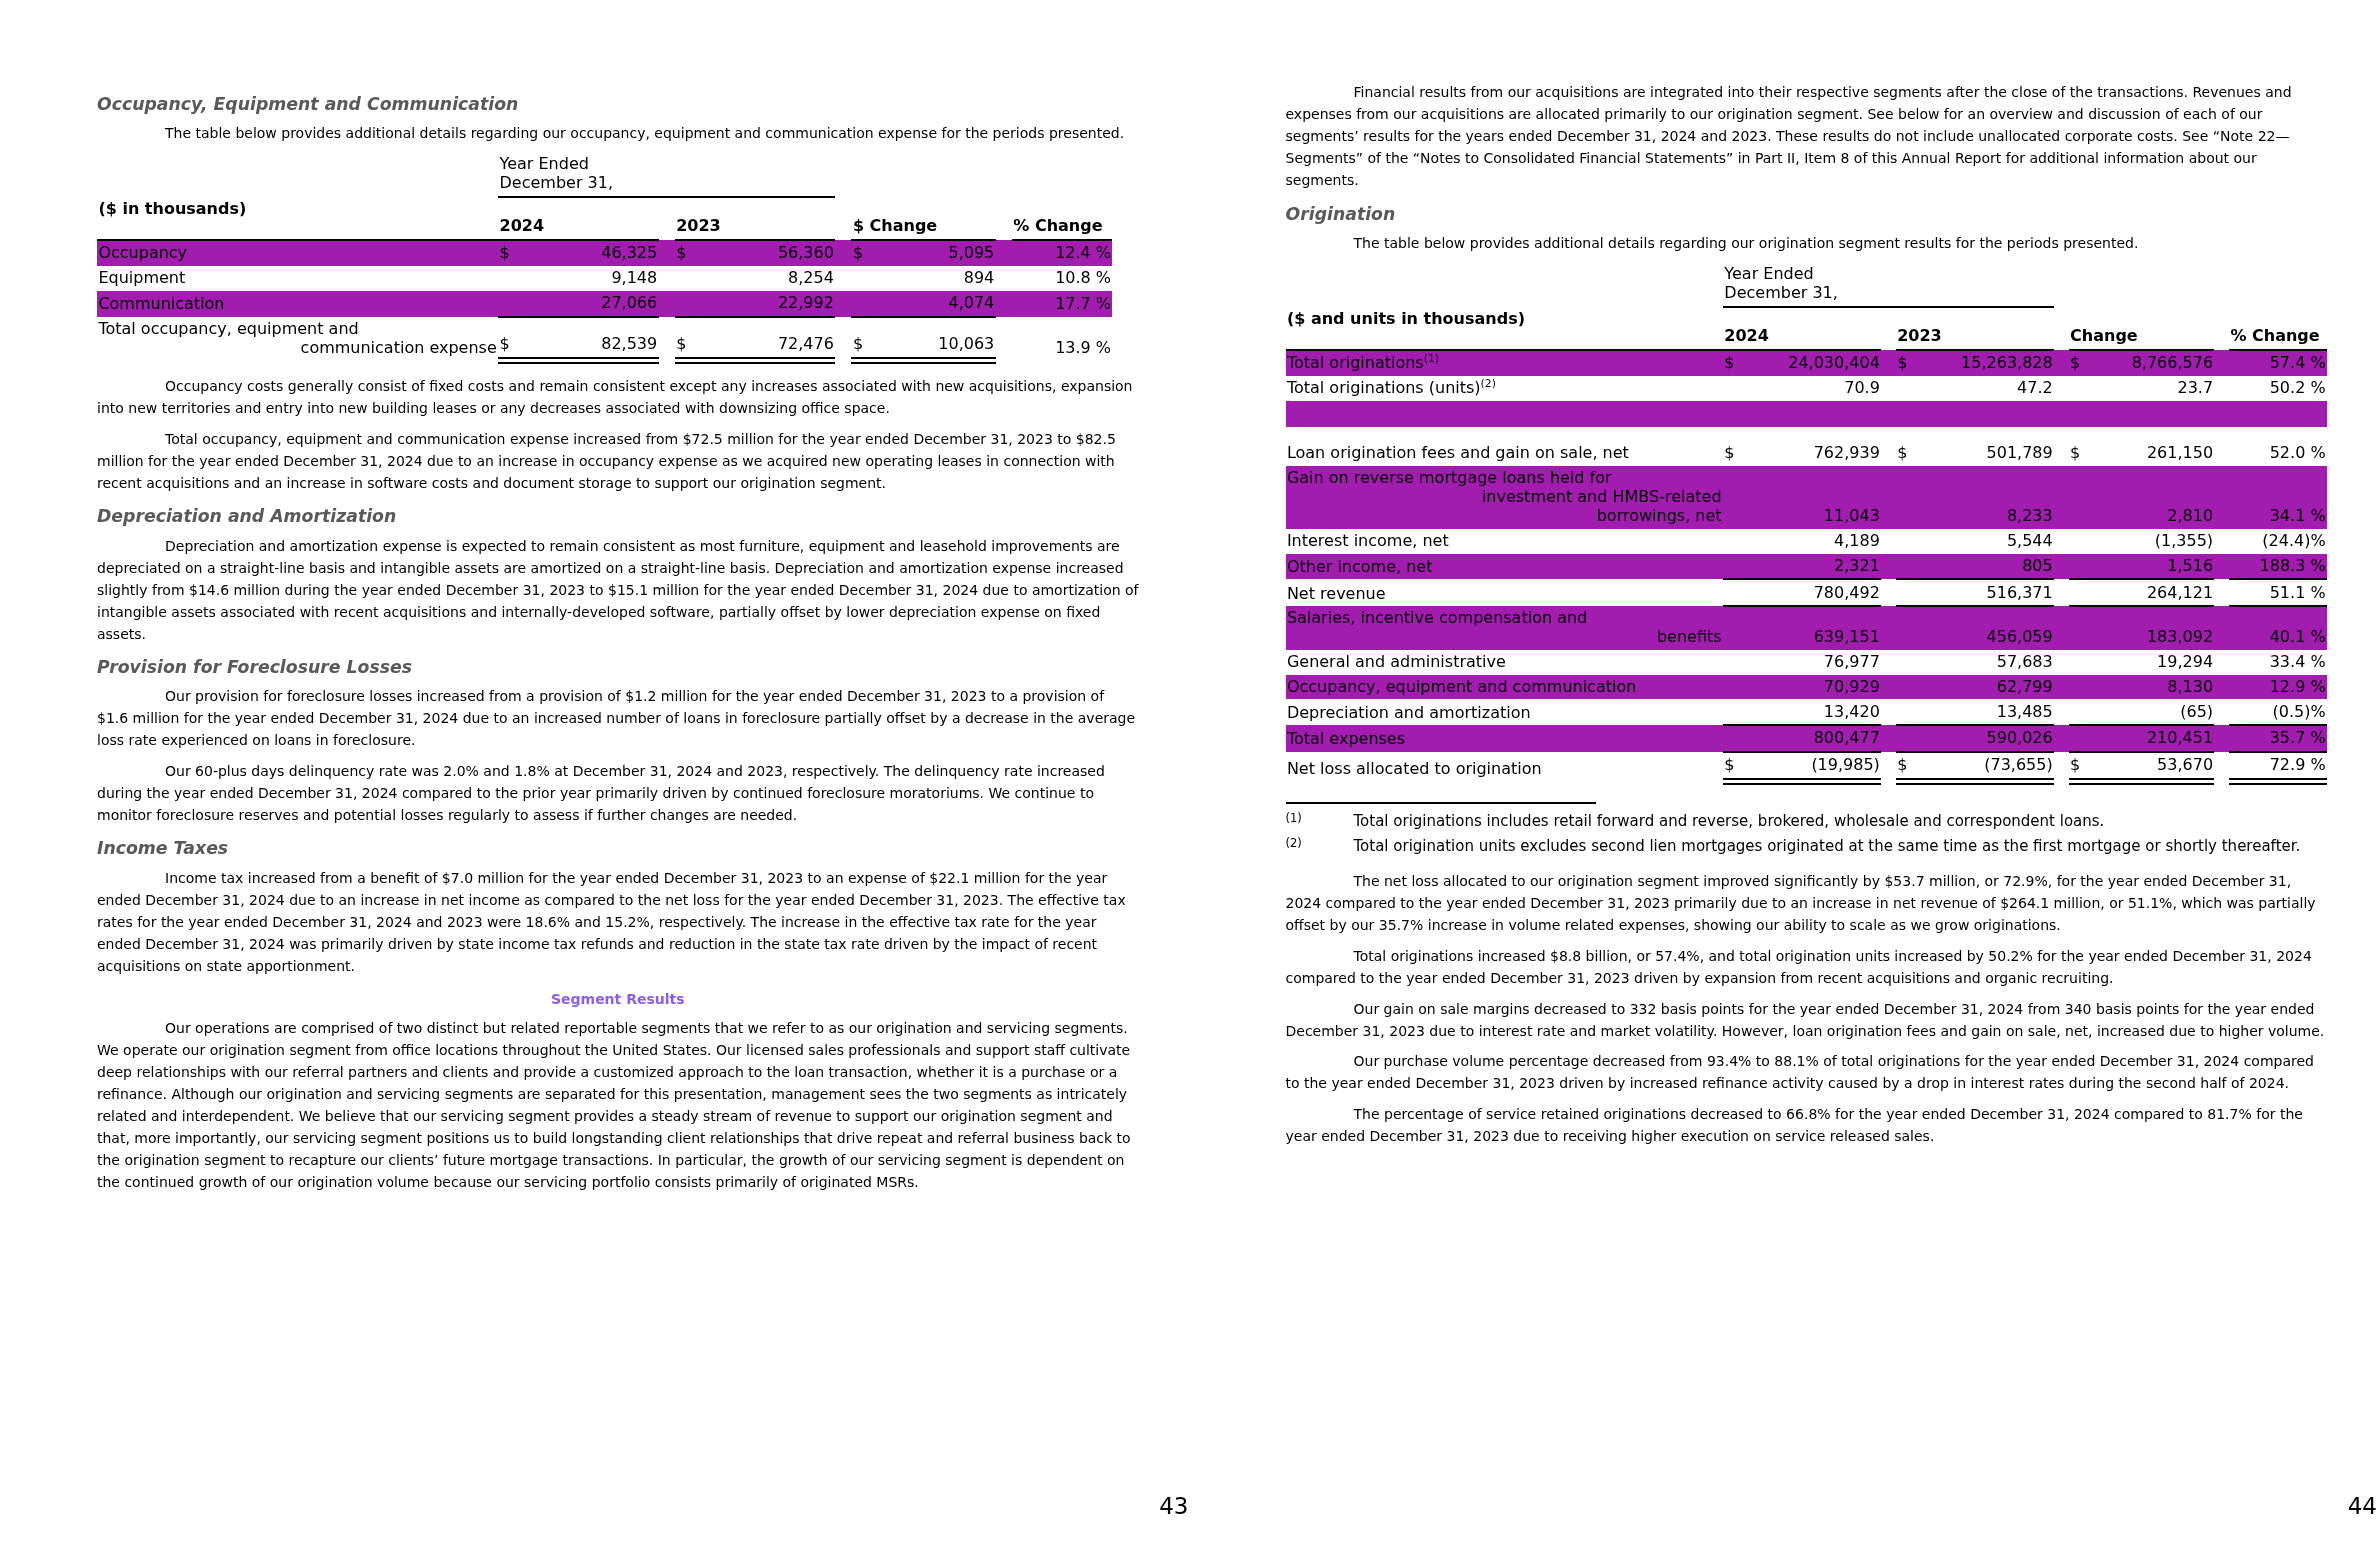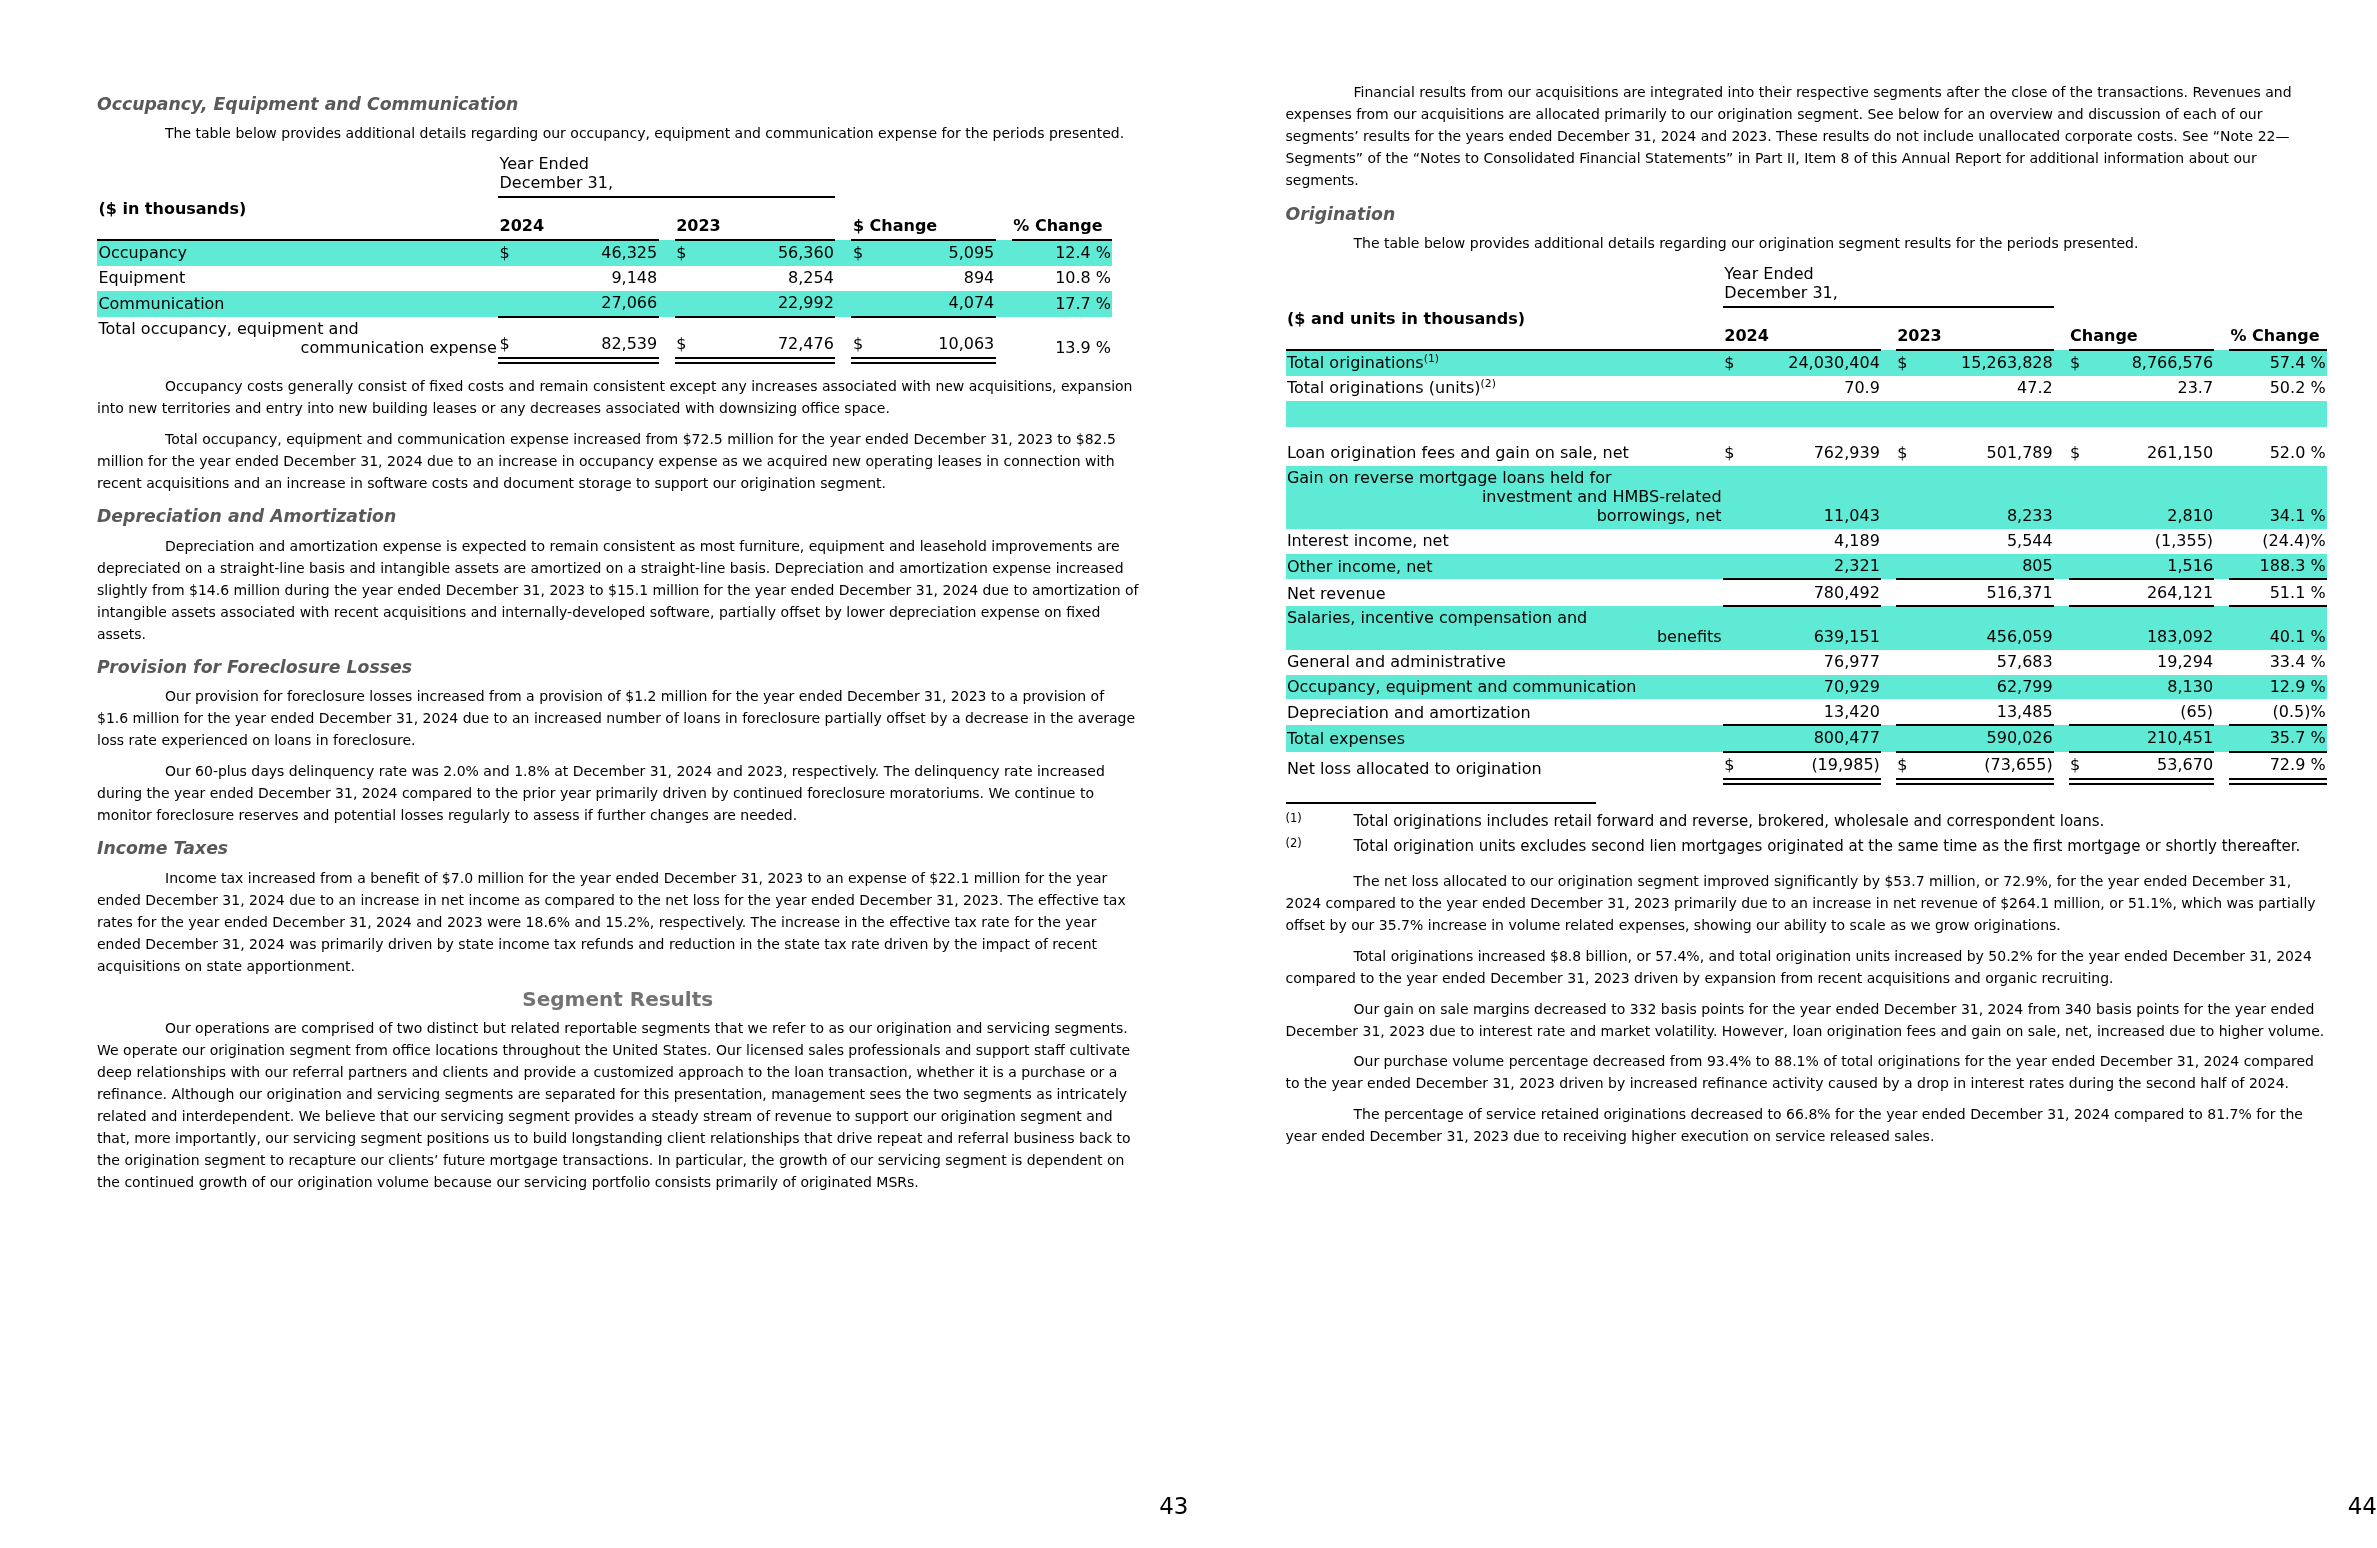--- a/index.html
+++ b/index.html
@@ -12,22 +12,22 @@
     padding:81px 50px 0 97px; position:relative; overflow:hidden;
   }
   p.body {
     font-size:14px; line-height:22px; margin:0 0 8.6px; text-indent:68px;
   }
   h3.side-h {
     font-size:17.3px; line-height:22px; font-weight:bold; font-style:italic;
     color:#595959; margin:11.5px 0 7.2px;
   }
   h3.center-h {
-    font-size:20px; line-height:22px; font-weight:bold; font-style:normal;
-    color:#737373; text-align:center; margin:11.5px 0 7.2px;
+    font-size:14px; line-height:22px; font-weight:bold; font-style:normal;
+    color:#8b5cf6; text-align:center; margin:11.5px 0 7.2px;
   }
   .first { margin-top:0; }
 
   table.fin-table {
     border-collapse:collapse; table-layout:fixed; font-size:16px;
     margin:4.3px 0 11.5px; width:100%;
   }
   table.fin-table.narrow { width:97.5%; }
   .fin-table td, .fin-table th {
     padding:2.2px 1.4px 3.6px; vertical-align:bottom; line-height:19px;
@@ -38,21 +38,21 @@
     padding-bottom:5.8px;
   }
   th.col-h {
     text-align:left; font-weight:bold; border-bottom:2.9px solid #000;
     padding-bottom:4px;
   }
   th.unit-label {
     text-align:left; font-weight:bold; border-bottom:2.9px solid #000;
     padding-bottom:21px;
   }
-  tr.shaded { background:#5eead4; }
+  tr.shaded { background:#a21caf; }
   td.num { text-align:right; white-space:nowrap; }
   td.dollar { text-align:left; }
   .rule-single { border-bottom:2.9px solid #000; }
   .rule-double { border-bottom:7.2px double #000; }
   td.row-label .cont { padding-left:24px;text-align:right; }
   .fin-table sup { font-size:10.8px; line-height:0; }
 
   .footnote-rule { width:310px; border-top:2.2px solid #000; margin:17.3px 0 7.2px; }
   .footnote {
     position:relative; padding-left:68px; font-size:15px; line-height:21.6px;

